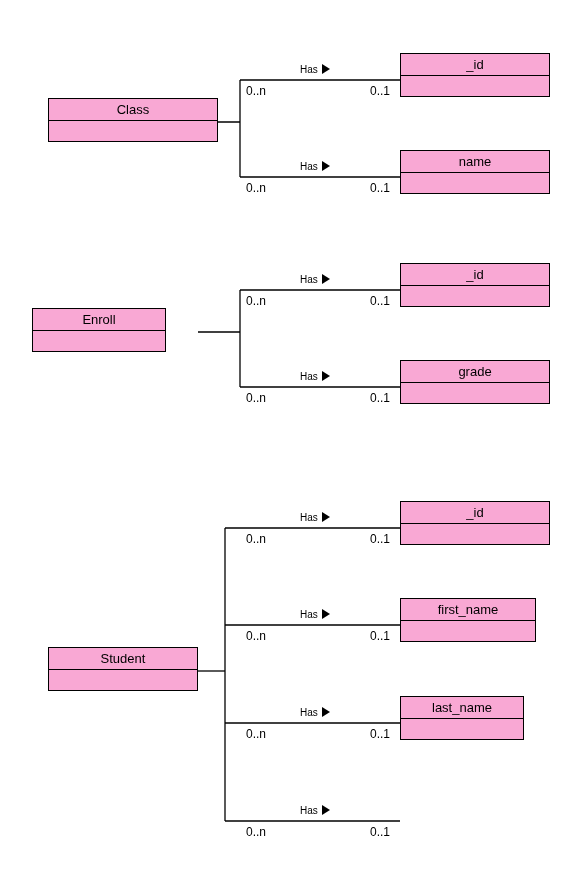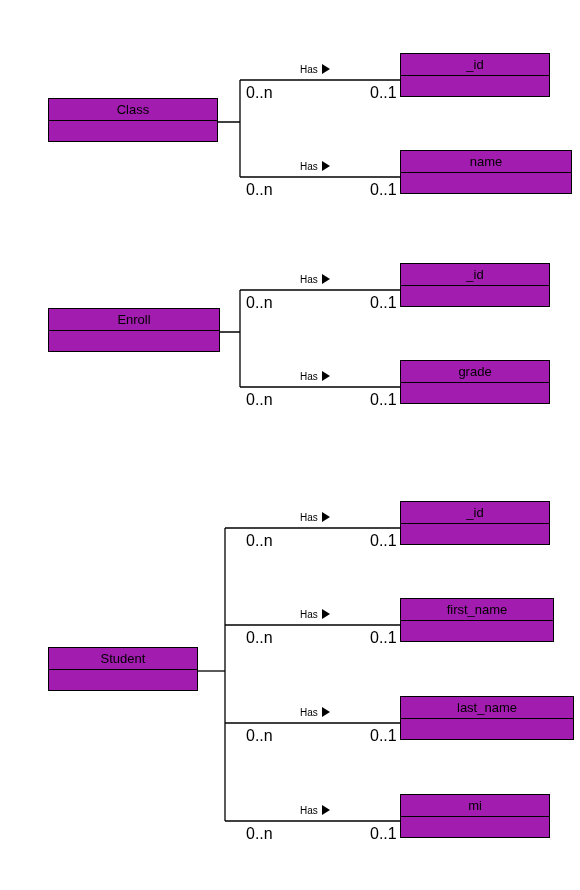--- a/index.html
+++ b/index.html
@@ -10,32 +10,32 @@
     height: 890px;
     background: #fff;
     font-family: Arial, Helvetica, sans-serif;
     font-size: 13px;
     position: relative;
   }
   .canvas { position: relative; width: 580px; height: 890px; }
   .entity {
     position: absolute;
     border: 1.5px solid #000;
-    background: #a21caf;
+    background: #f9a8d4;
   }
   .entity .title {
     border-bottom: 1.5px solid #000;
     text-align: center;
     padding: 3px 4px;
     font-size: 13px;
   }
   .entity .body { height: 20px; }
   .label {
     position: absolute;
-    font-size: 16px;
+    font-size: 12px;
     white-space: nowrap;
   }
   .hasrow {
     position: absolute;
     font-size: 10px;
     font-weight: 500;
     white-space: nowrap;
   }
   .tri {
     display: inline-block;
@@ -87,31 +87,31 @@
   <div class="entity" style="left:400px; top:53px; width:150px;">
     <div class="title">_id</div>
     <div class="body"></div>
   </div>
   <div class="hasrow" style="left:300px; top:64px;">
     <span>Has</span><span class="tri"></span>
   </div>
   <div class="label" style="left:246px; top:84px;">0..n</div>
   <div class="label" style="left:370px; top:84px;">0..1</div>
 
-  <div class="entity" style="left:400px; top:150px; width:172px;">
+  <div class="entity" style="left:400px; top:150px; width:150px;">
     <div class="title">name</div>
     <div class="body"></div>
   </div>
   <div class="hasrow" style="left:300px; top:161px;">
     <span>Has</span><span class="tri"></span>
   </div>
   <div class="label" style="left:246px; top:181px;">0..n</div>
   <div class="label" style="left:370px; top:181px;">0..1</div>
 
-  <div class="entity" style="left:48px; top:308px; width:172px;">
+  <div class="entity" style="left:32px; top:308px; width:134px;">
     <div class="title">Enroll</div>
     <div class="body"></div>
   </div>
 
   <div class="entity" style="left:400px; top:263px; width:150px;">
     <div class="title">_id</div>
     <div class="body"></div>
   </div>
   <div class="hasrow" style="left:300px; top:274px;">
     <span>Has</span><span class="tri"></span>
@@ -137,43 +137,39 @@
   <div class="entity" style="left:400px; top:501px; width:150px;">
     <div class="title">_id</div>
     <div class="body"></div>
   </div>
   <div class="hasrow" style="left:300px; top:512px;">
     <span>Has</span><span class="tri"></span>
   </div>
   <div class="label" style="left:246px; top:532px;">0..n</div>
   <div class="label" style="left:370px; top:532px;">0..1</div>
 
-  <div class="entity" style="left:400px; top:598px; width:154px;">
+  <div class="entity" style="left:400px; top:598px; width:136px;">
     <div class="title">first_name</div>
     <div class="body"></div>
   </div>
   <div class="hasrow" style="left:300px; top:609px;">
     <span>Has</span><span class="tri"></span>
   </div>
   <div class="label" style="left:246px; top:629px;">0..n</div>
   <div class="label" style="left:370px; top:629px;">0..1</div>
 
-  <div class="entity" style="left:400px; top:696px; width:174px;">
+  <div class="entity" style="left:400px; top:696px; width:124px;">
     <div class="title">last_name</div>
     <div class="body"></div>
   </div>
   <div class="hasrow" style="left:300px; top:707px;">
     <span>Has</span><span class="tri"></span>
   </div>
   <div class="label" style="left:246px; top:727px;">0..n</div>
   <div class="label" style="left:370px; top:727px;">0..1</div>
 
-  <div class="entity" style="left:400px; top:794px; width:150px;">
-    <div class="title">mi</div>
-    <div class="body"></div>
-  </div>
   <div class="hasrow" style="left:300px; top:805px;">
     <span>Has</span><span class="tri"></span>
   </div>
   <div class="label" style="left:246px; top:825px;">0..n</div>
   <div class="label" style="left:370px; top:825px;">0..1</div>
 
 </div>
 
 </body></html>

